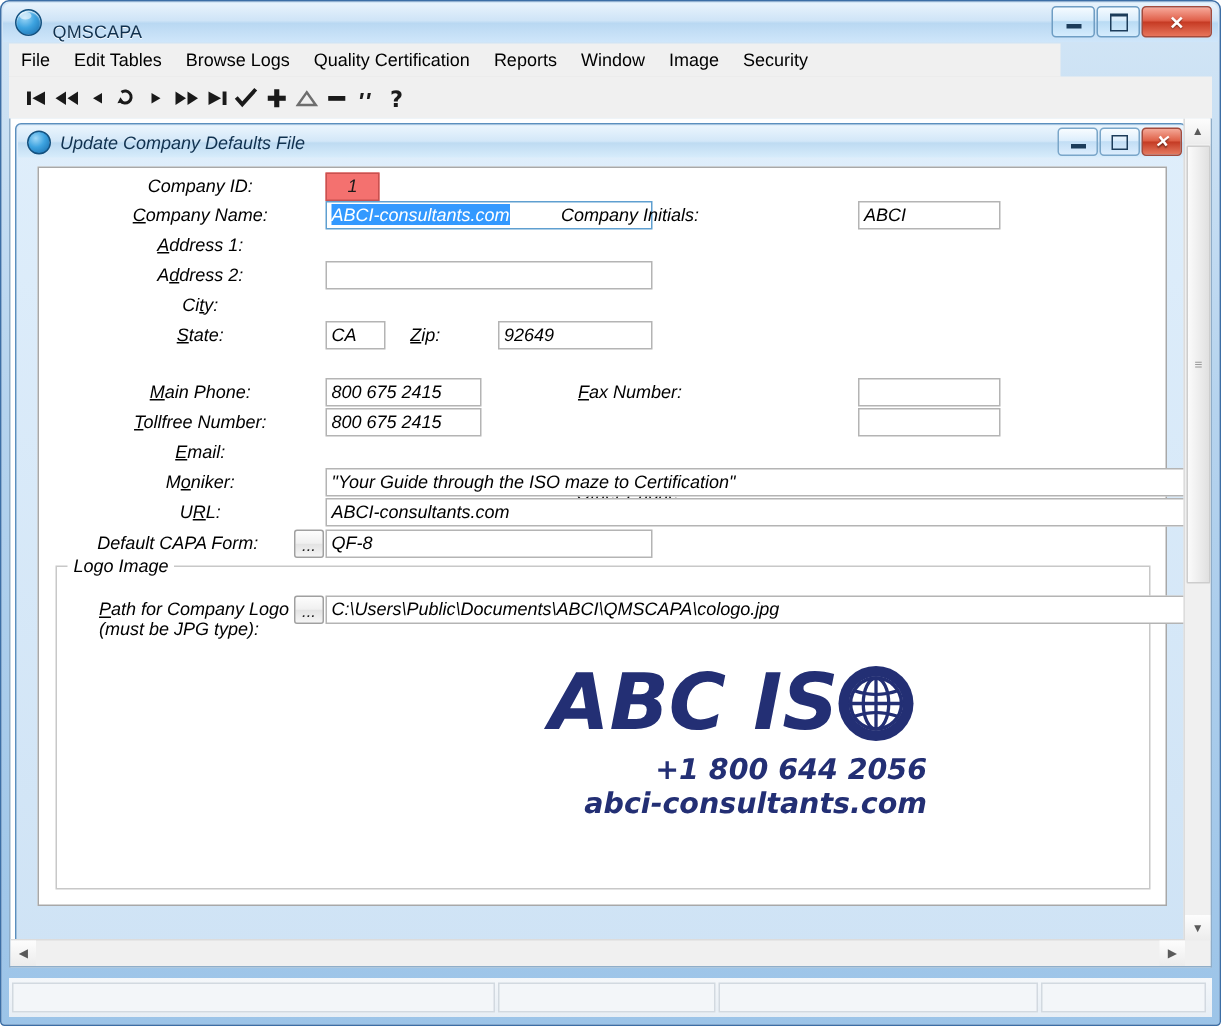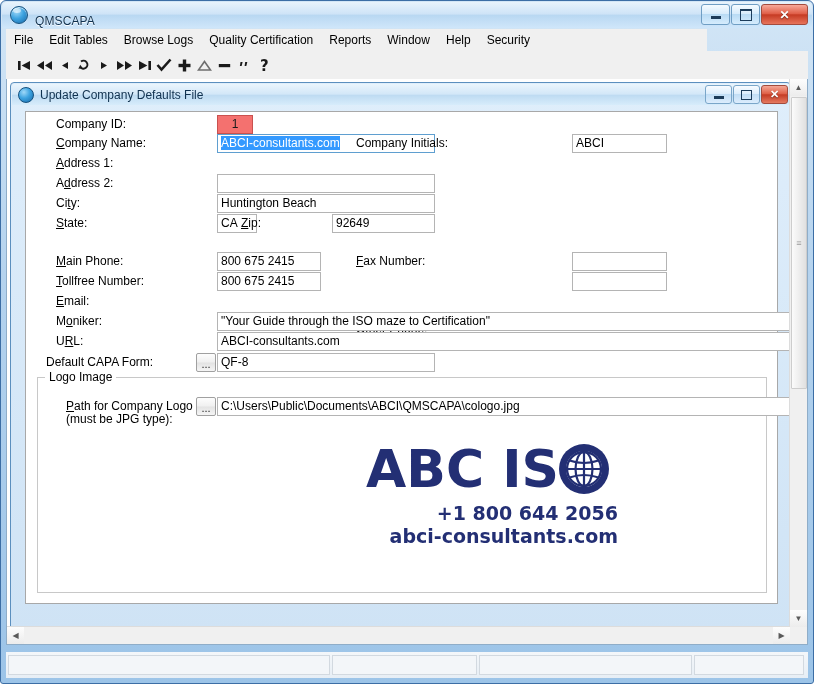--- a/index.html
+++ b/index.html
@@ -118,20 +118,21 @@
 
   
   #child-window {
     position: absolute;
     left: 3px; top: 3px;
     width: 781px; height: 554px;
     box-sizing: border-box;
     background: linear-gradient(180deg,#dfeefb 0%, #cfe3f5 100%);
     border: 1px solid #5b8fbe;
     border-radius: 4px 4px 0 0;
+    font-style: italic;
   }
   #child-title {
     position:absolute; left:1px; top:1px;
     width: 779px; height: 21px;
     background: linear-gradient(180deg, #eaf5fd 0%, #d3e7f8 48%, #bedbf2 54%, #d7ecfb 100%);
     border-radius: 3px 3px 0 0;
     display:flex; align-items:center;
   }
   #child-title .cicon {
     width: 14px; height: 14px; margin-left:6px; margin-right:6px;
@@ -161,21 +162,21 @@
     width: 753px; height: 493px;
     background: #ffffff;
     border: 1px solid #a8a8a8;
     box-sizing: border-box;
   }
 
   .lbl {
     position: absolute;
     font-size: 12px;
     color: #000;
-    text-align: left;
+    text-align: center;
     white-space: nowrap;
   }
   .lbl u { text-decoration: underline; }
 
   .fld {
     position: absolute;
     box-sizing: border-box;
     border: 1px solid #b4b4b4;
     background: #ffffff;
     font-family: "Liberation Sans", sans-serif;
@@ -326,21 +327,21 @@
     </div>
   </div>
 
   <div id="menubar">
     <div class="menu-item">File</div>
     <div class="menu-item">Edit Tables</div>
     <div class="menu-item">Browse Logs</div>
     <div class="menu-item">Quality Certification</div>
     <div class="menu-item">Reports</div>
     <div class="menu-item">Window</div>
-    <div class="menu-item">Help</div>
+    <div class="menu-item">Image</div>
     <div class="menu-item">Security</div>
   </div>
 
   <div id="toolbar">
     <div class="tbtn">
       <svg width="15" height="13" viewBox="0 0 15 13">
           <rect x="1" y="2" width="2.6" height="9" fill="#1a1a1a"></rect>
           <path d="M13 2 L13 11 L4.6 6.5 Z" fill="#1a1a1a"></path>
         </svg>
     </div>
@@ -436,21 +437,20 @@
 
         <div class="lbl" style="left:30px; top:24px; width:155px;"><u>C</u>ompany Name:</div>
         <div class="fld focused" style="left:191px; top:22px; width:218px;"><span class="seltext">ABCI-consultants.com</span></div>
 
         <div class="lbl" style="left:30px; top:44px; width:155px;"><u>A</u>ddress 1:</div>
 
         <div class="lbl" style="left:30px; top:64px; width:155px;">A<u>d</u>dress 2:</div>
         <div class="fld" style="left:191px; top:62px; width:218px;"></div>
 
         <div class="lbl" style="left:30px; top:84px; width:155px;">Ci<u>t</u>y:</div>
-        <div class="fld" style="left:191px; top:82px; width:218px;">Huntington Beach</div>
 
         <div class="lbl" style="left:30px; top:104px; width:155px;"><u>S</u>tate:</div>
         <div class="fld" style="left:191px; top:102px; width:40px;">CA</div>
 
         <div class="lbl" style="left:215px; top:104px; width:85px;"><u>Z</u>ip:</div>
         <div class="fld" style="left:306px; top:102px; width:103px;">92649</div>
 
         <div class="lbl" style="left:330px; top:24px; width:128px;">Company Initials:</div>
         <div class="fld" style="left:546px; top:22px; width:95px;">ABCI</div>
 

